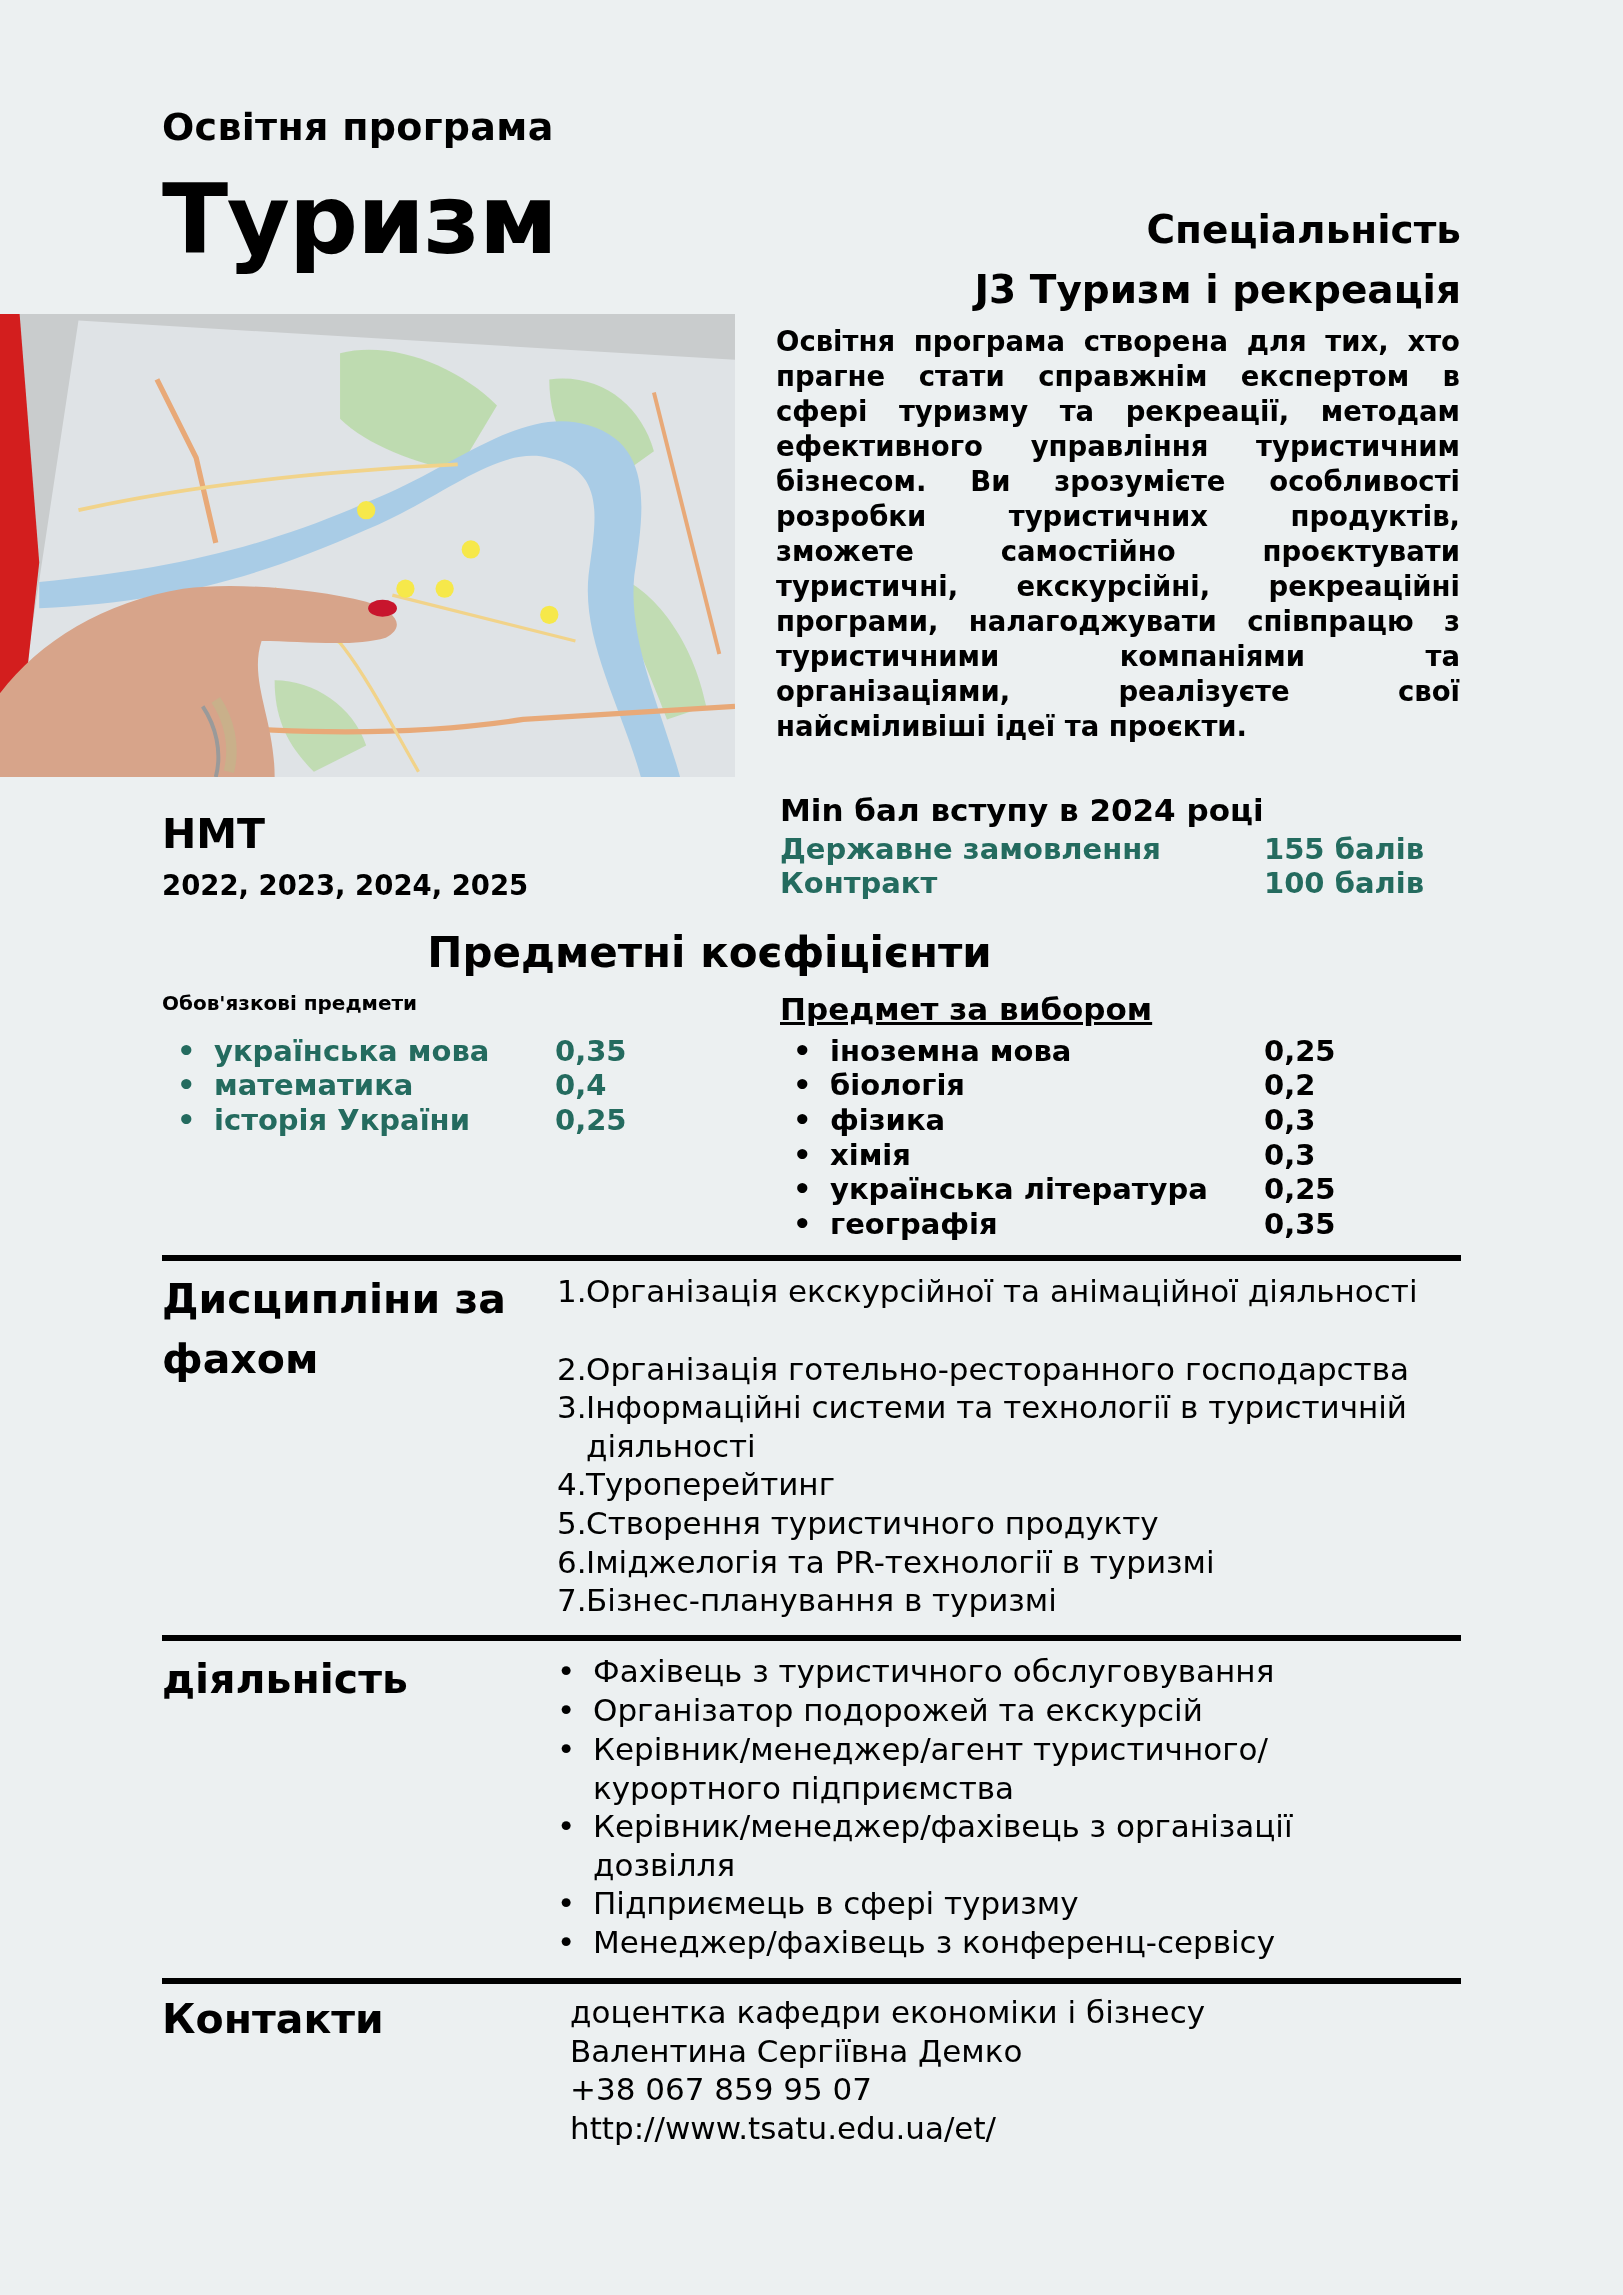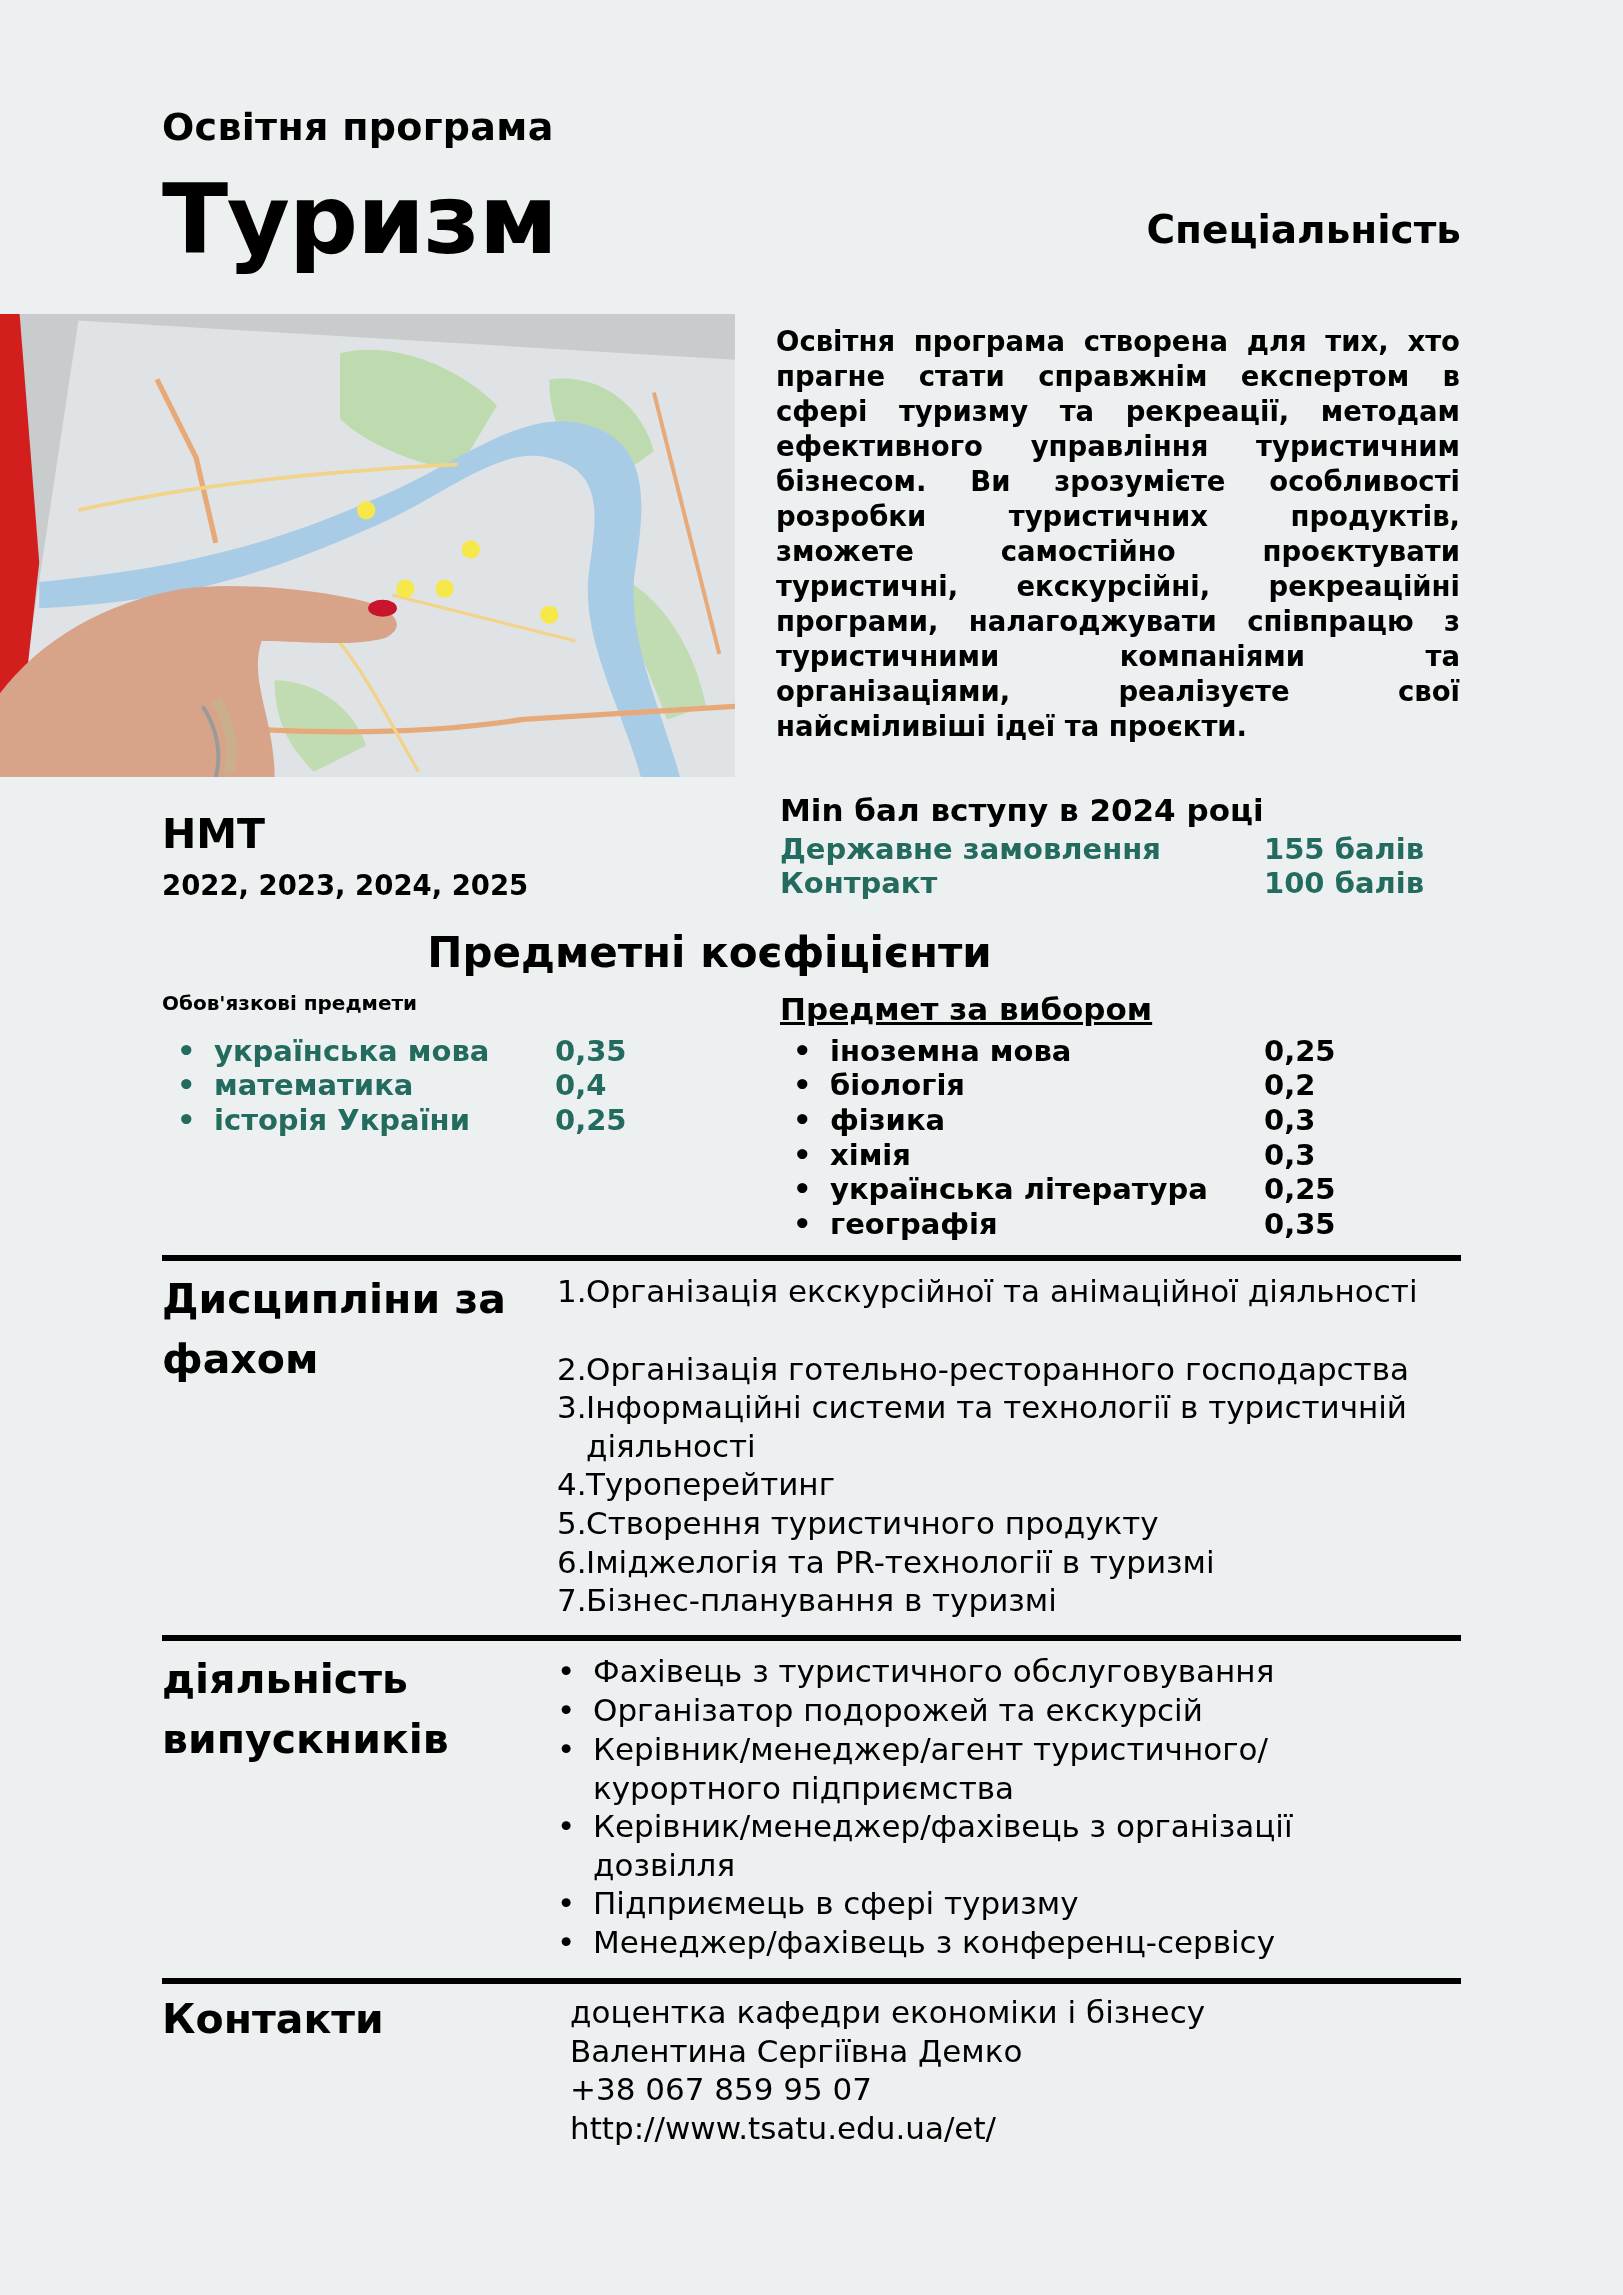--- a/index.html
+++ b/index.html
@@ -61,20 +61,21 @@
 
   .contact-line { position: absolute; left: 570px; font-size: 31px; line-height: 39px; }
 </style>
 </head>
 <body>
 
 <div id="pre-title" class="abs">Освітня програма</div>
 <div id="main-title" class="abs">Туризм</div>
 <div id="spec-block" class="abs">
   <div>Спеціальність</div>
+  <div>J3 Туризм і рекреація</div>
 </div>
 
 <div id="photo" class="abs">
   <svg width="735" height="463" viewBox="0 0 1124 708">
     <rect x="0" y="0" width="1124" height="708" fill="#c9cccd"></rect>
 
     <polygon points="120,10 1124,70 1124,708 0,708 40,540" fill="#dfe3e6"></polygon>
 
     <path d="M520,60 C600,40 700,80 760,140 L700,240 C640,230 560,200 520,160 Z" fill="#b9d9a6" opacity="0.85"></path>
     <path d="M840,100 C920,90 980,140 1000,210 L930,260 C880,230 840,180 840,100 Z" fill="#b9d9a6" opacity="0.85"></path>
@@ -205,21 +206,20 @@
 </div>
 <div class="disc-item" style="top:1581px;">
   <span class="num">7.</span>
   <span class="txt">Бізнес-планування в туризмі</span>
 </div>
 
 <div class="divider" style="top:1635px;"></div>
 
 <div class="sec-label" style="top:1649px;">
   <div>діяльність</div>
-  <div>випускників</div>
 </div>
 
 <div class="prof-item" style="top:1652px;">
   <span class="dot">•</span>
   <span class="txt">Фахівець з туристичного обслуговування</span>
 </div>
 <div class="prof-item" style="top:1691px;">
   <span class="dot">•</span>
   <span class="txt">Організатор подорожей та екскурсій</span>
 </div>

